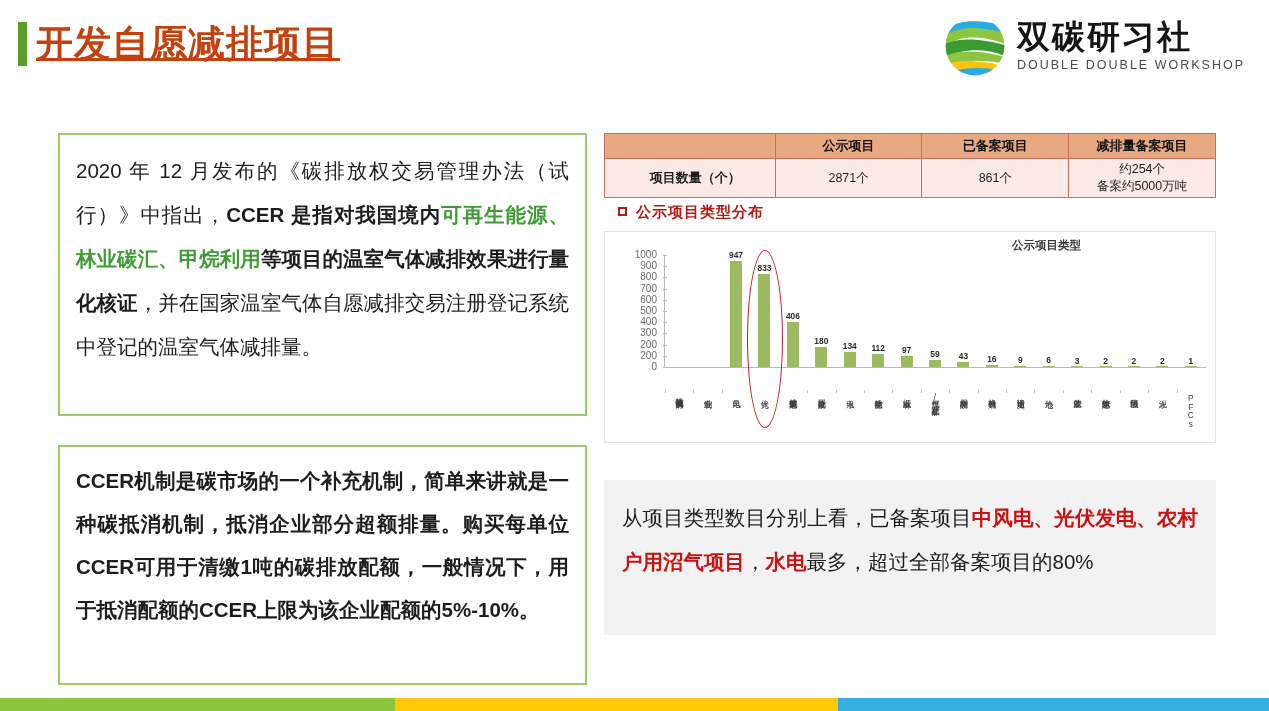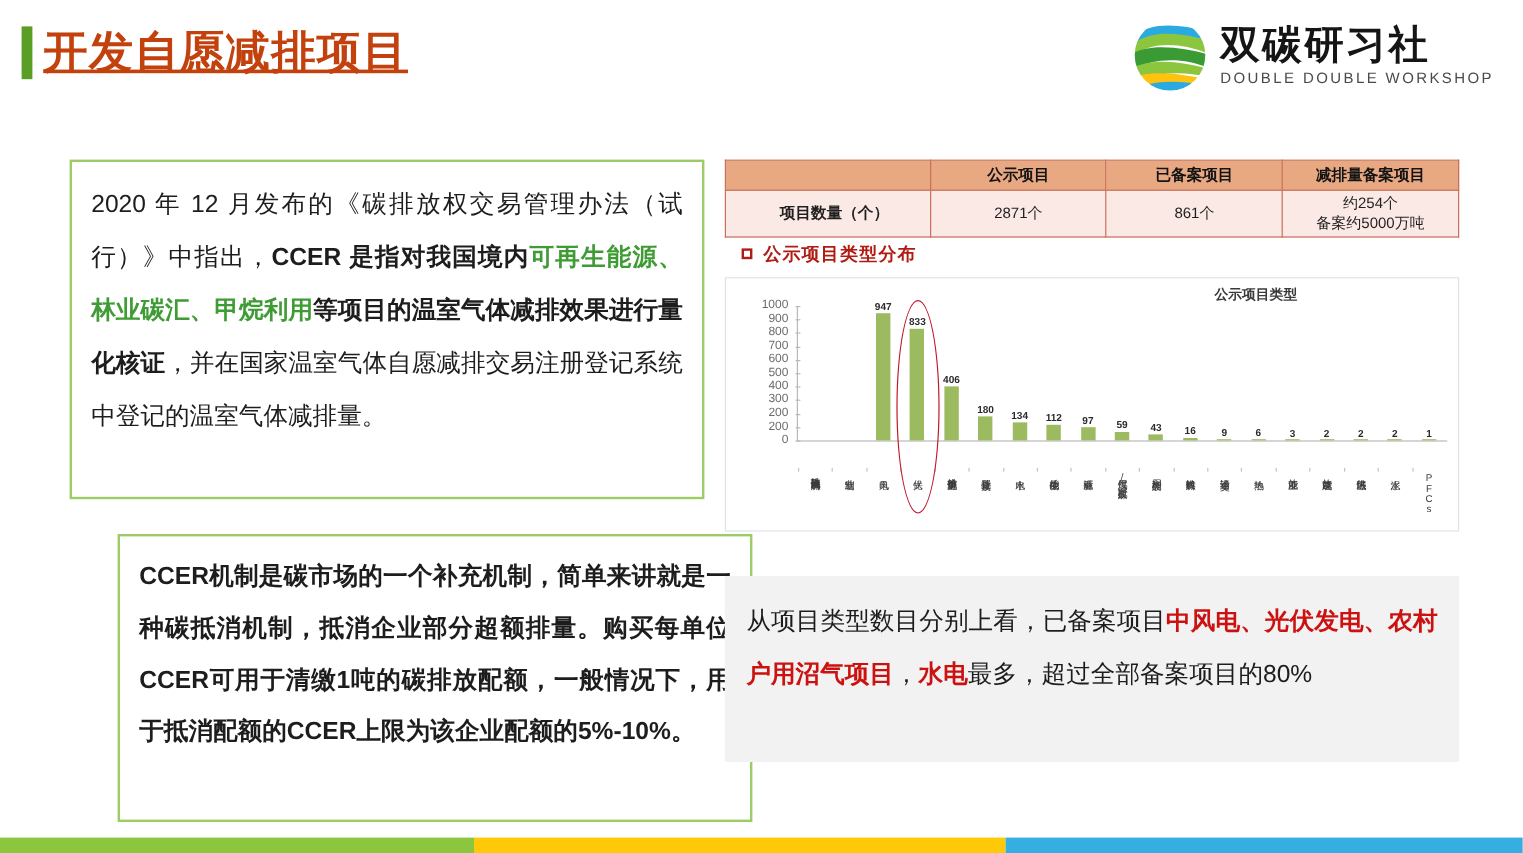--- a/index.html
+++ b/index.html
@@ -28,21 +28,21 @@
   .logo-cn{font-size:33px;font-weight:bold;color:#151515;letter-spacing:2px;line-height:36px;}
   .logo-en{font-size:12.5px;color:#4a4a4a;letter-spacing:2.0px;line-height:16px;margin-top:2px;}
 
   
   .box-left-1{
     position:absolute;left:58px;top:133px;width:529px;height:283px;
     border:2px solid #9ccc65;background:#ffffff;box-sizing:border-box;
   }
   .box-left-2{
     position:absolute;left:58px;top:445px;width:529px;height:240px;
-    border:2px solid #9ccc65;background:#ffffff;box-sizing:border-box;margin-left:40px;
+    border:2px solid #9ccc65;background:#ffffff;box-sizing:border-box;
   }
   .para{
     padding:14px 16px 0 16px;
     font-size:20.5px;line-height:44px;color:#1d1d1d;
     text-align:justify;
   }
   .para2{
     padding:12px 16px 0 16px;
     font-size:20.5px;line-height:43px;color:#1d1d1d;font-weight:bold;
     text-align:justify;

